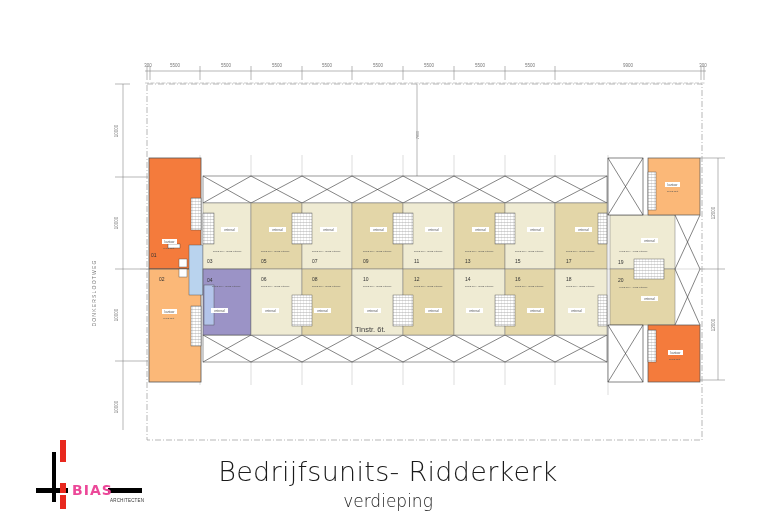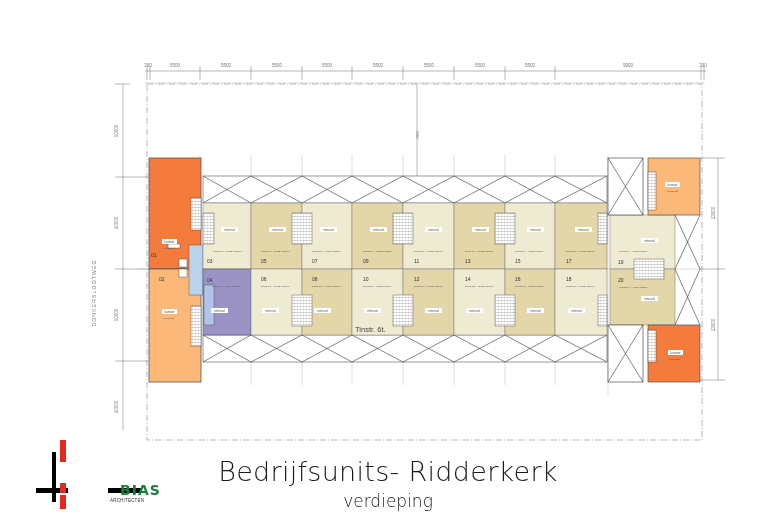--- a/index.html
+++ b/index.html
@@ -2,21 +2,21 @@
 <html><head>
 <meta charset="utf-8">
 <style>
   html, body { margin:0; padding:0; background:#ffffff; }
   body { width:780px; height:520px; position:relative; overflow:hidden; font-family:"Liberation Sans", sans-serif; }
   .canvas { position:absolute; left:0; top:0; width:780px; height:520px; }
   svg text { font-family:"Liberation Sans", sans-serif; }
   .title { position:absolute; left:0; width:780px; text-align:center; color:#1a1a1a; font-family:"DejaVu Sans", sans-serif; font-weight:300; }
   .title-main { top:456px; font-size:27px; letter-spacing:0.3px; left:-2px; }
   .title-sub { top:491px; font-size:17px; left:-2px; }
-  .logo-text { position:absolute; left:72px; top:482px; font-size:14px; font-weight:bold; color:#15803d; letter-spacing:1px; font-family:"DejaVu Sans", sans-serif;margin-left:48px; }
+  .logo-text { position:absolute; left:72px; top:482px; font-size:14px; font-weight:bold; color:#ec4899; letter-spacing:1px; font-family:"DejaVu Sans", sans-serif; }
   .logo-sub { position:absolute; left:110px; top:498px; font-size:4.5px; color:#333; letter-spacing:0.2px; }
 </style>
 </head>
 <body>
 
 <svg class="canvas" width="780" height="520" viewBox="0 0 780 520" xmlns="http://www.w3.org/2000/svg">
   <defs>
     <pattern id="stairs" width="3" height="3" patternUnits="userSpaceOnUse">
       <rect width="3" height="3" fill="#ffffff"></rect>
       <path d="M0 0 H3" stroke="#777" stroke-width="0.6"></path>

